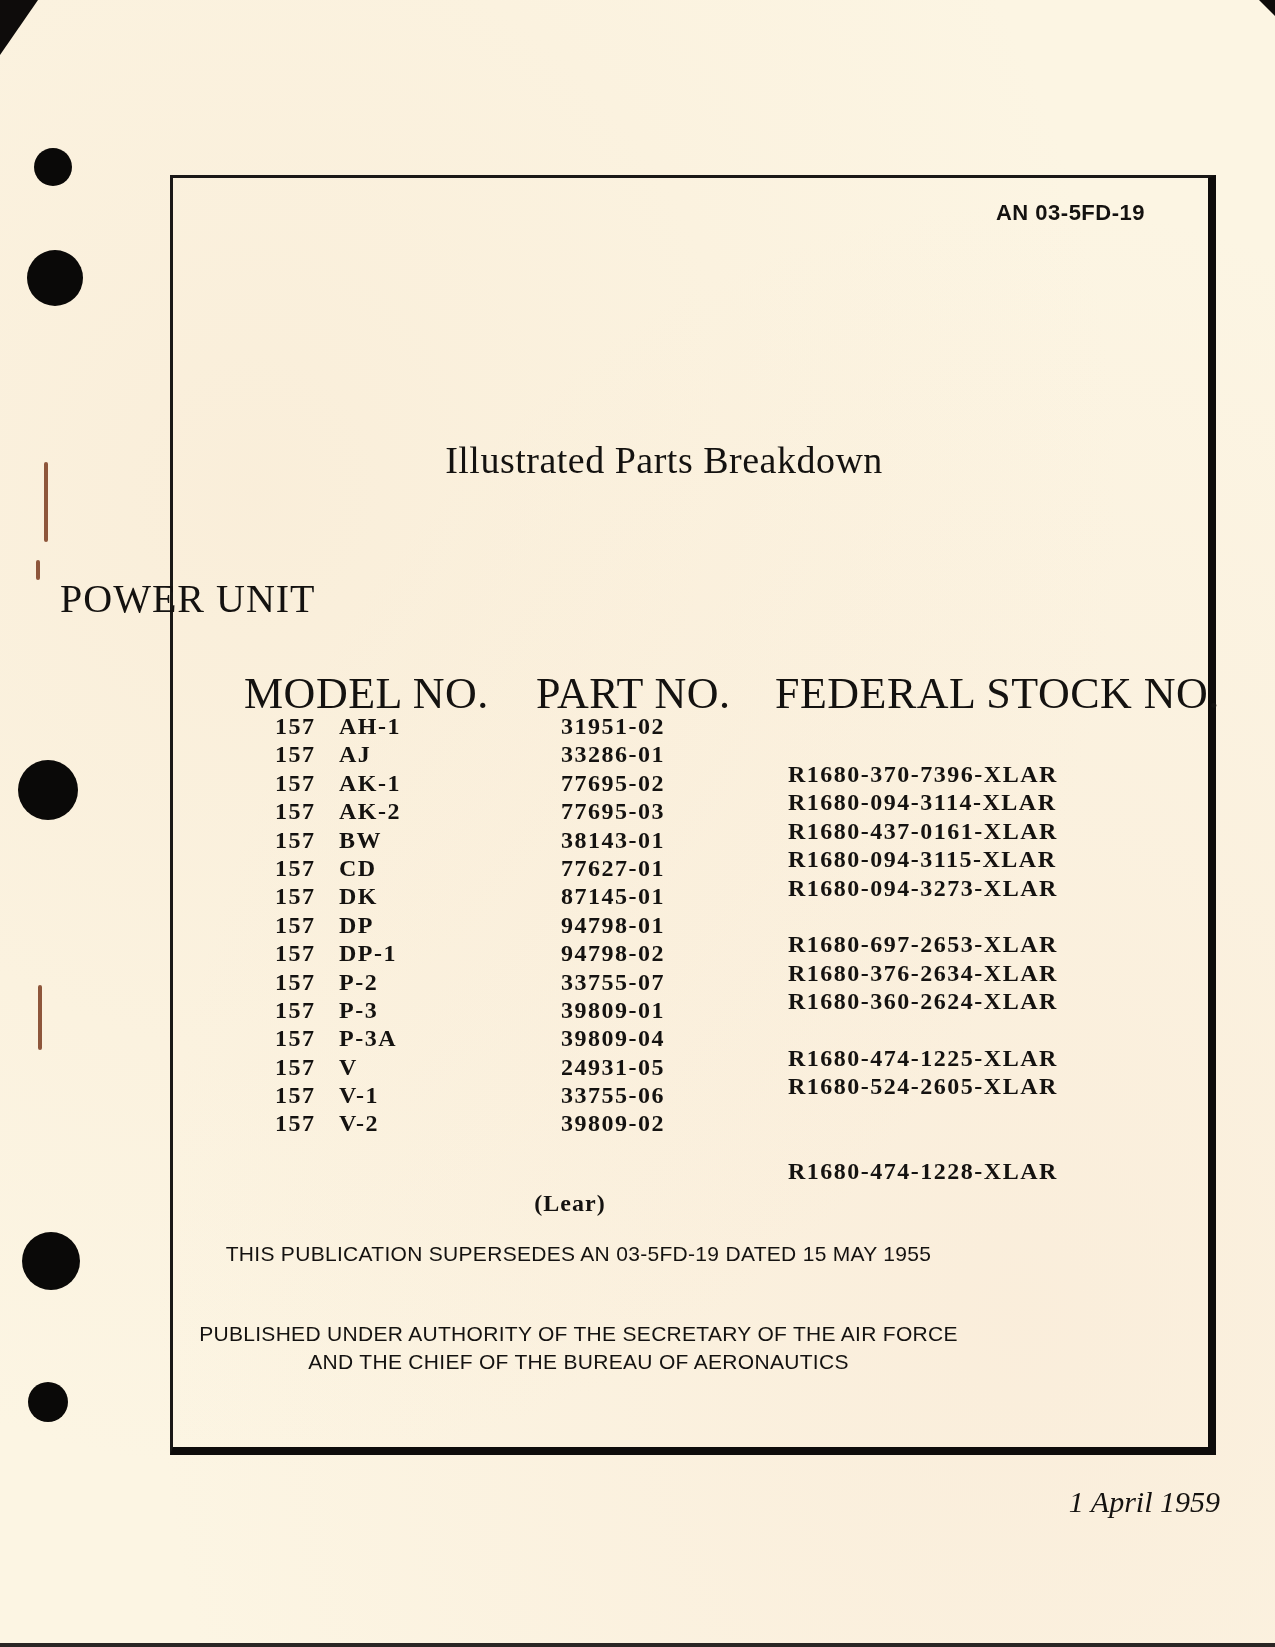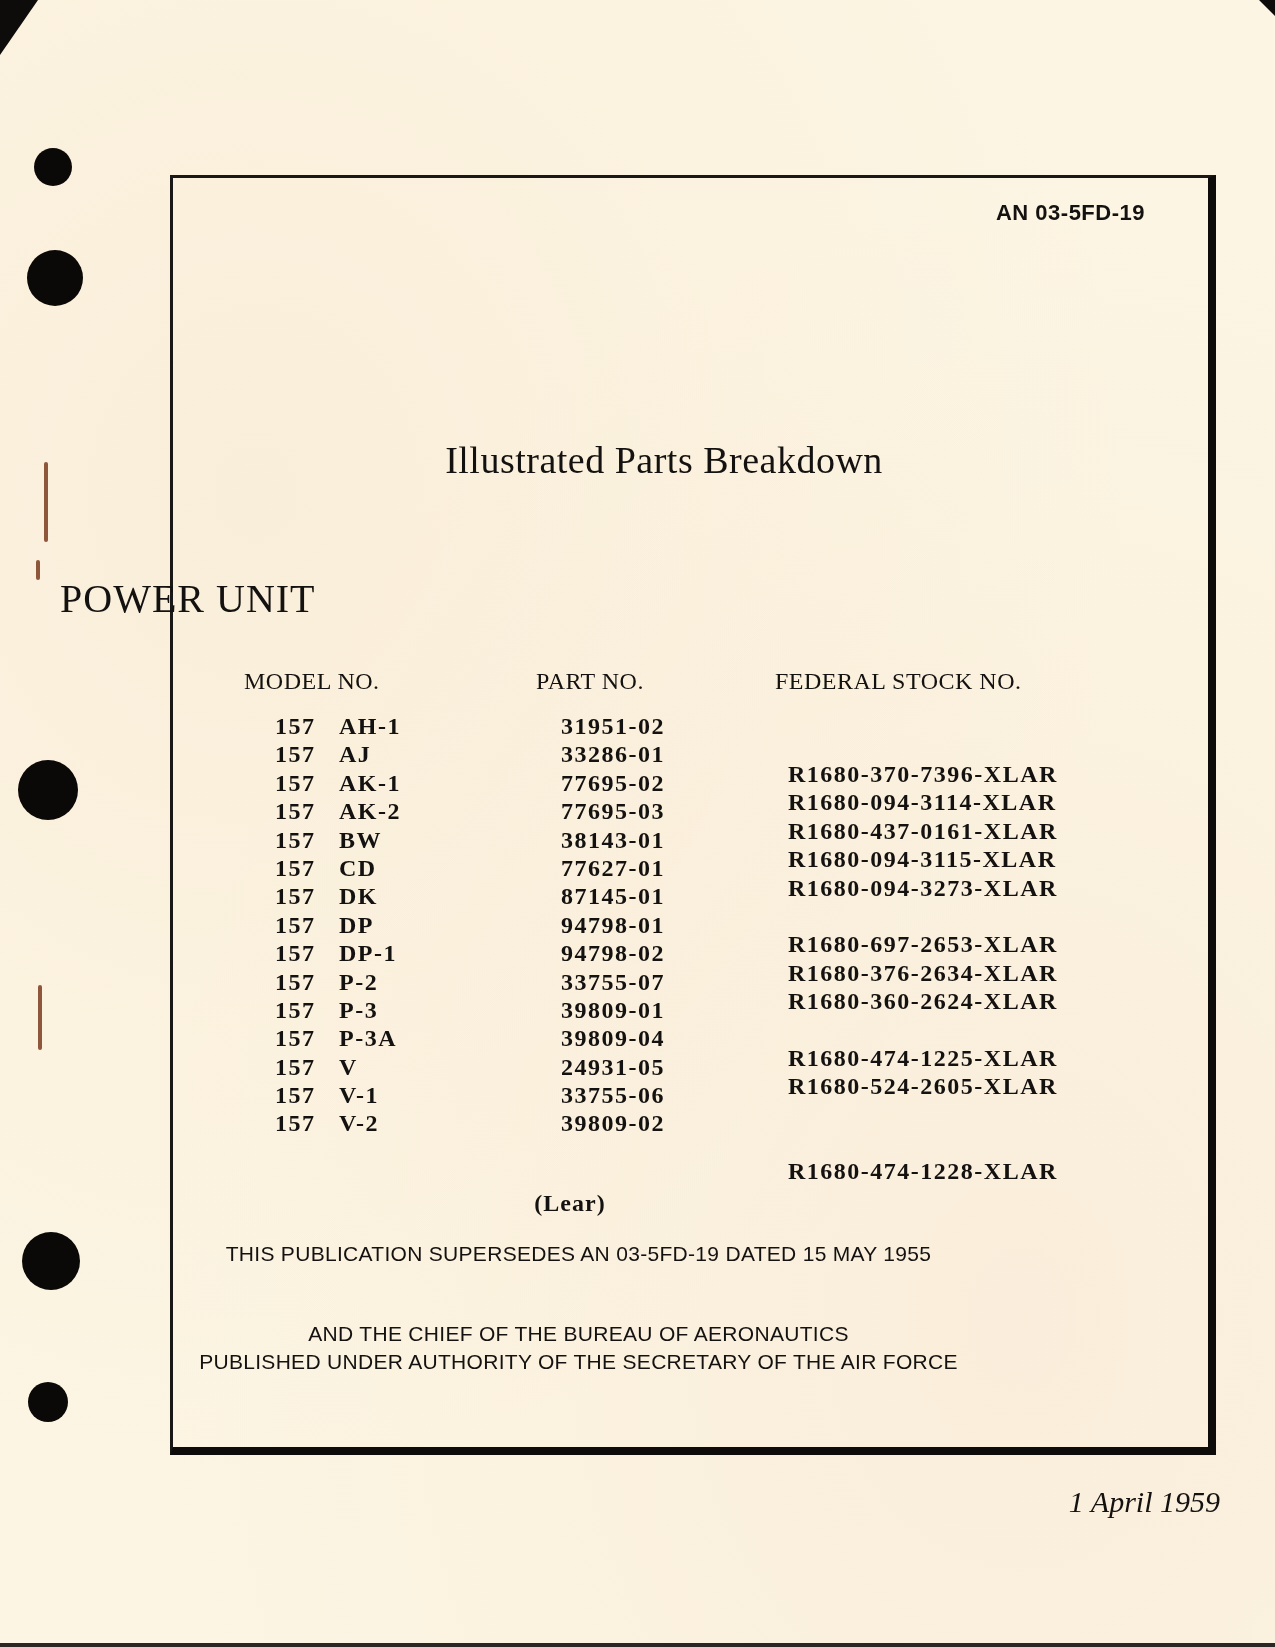--- a/index.html
+++ b/index.html
@@ -88,21 +88,21 @@
       left: 0; width: 1275px;
       top: 575px;
       text-align: left;
       font-size: 40px;
       letter-spacing: 1px;
     }
     .subtitle span { margin-left: 60px; }
     .table-header {
       position: absolute;
       top: 668px;
-      font-size: 24px;
+      font-size: 44px;
       letter-spacing: 0.5px;
     }
     .col-model-h { left: 244px; }
     .col-part-h { left: 536px; }
     .col-fsn-h { left: 775px; }
     .rows {
       position: absolute;
       top: 713px;
       left: 0;
       width: 1275px;
@@ -263,17 +263,17 @@
 
 <div class="maker">
   <span>(Lear)</span>
 </div>
 
 <div class="sans-block supersedes">
   <div>THIS PUBLICATION SUPERSEDES AN 03-5FD-19 DATED 15 MAY 1955</div>
 </div>
 
 <div class="sans-block authority">
+  <div>PUBLISHED UNDER AUTHORITY OF THE SECRETARY OF THE AIR FORCE</div>
   <div>AND THE CHIEF OF THE BUREAU OF AERONAUTICS</div>
-  <div>PUBLISHED UNDER AUTHORITY OF THE SECRETARY OF THE AIR FORCE</div>
 </div>
 
 <div class="date">1 April 1959</div>
 
 </body></html>

